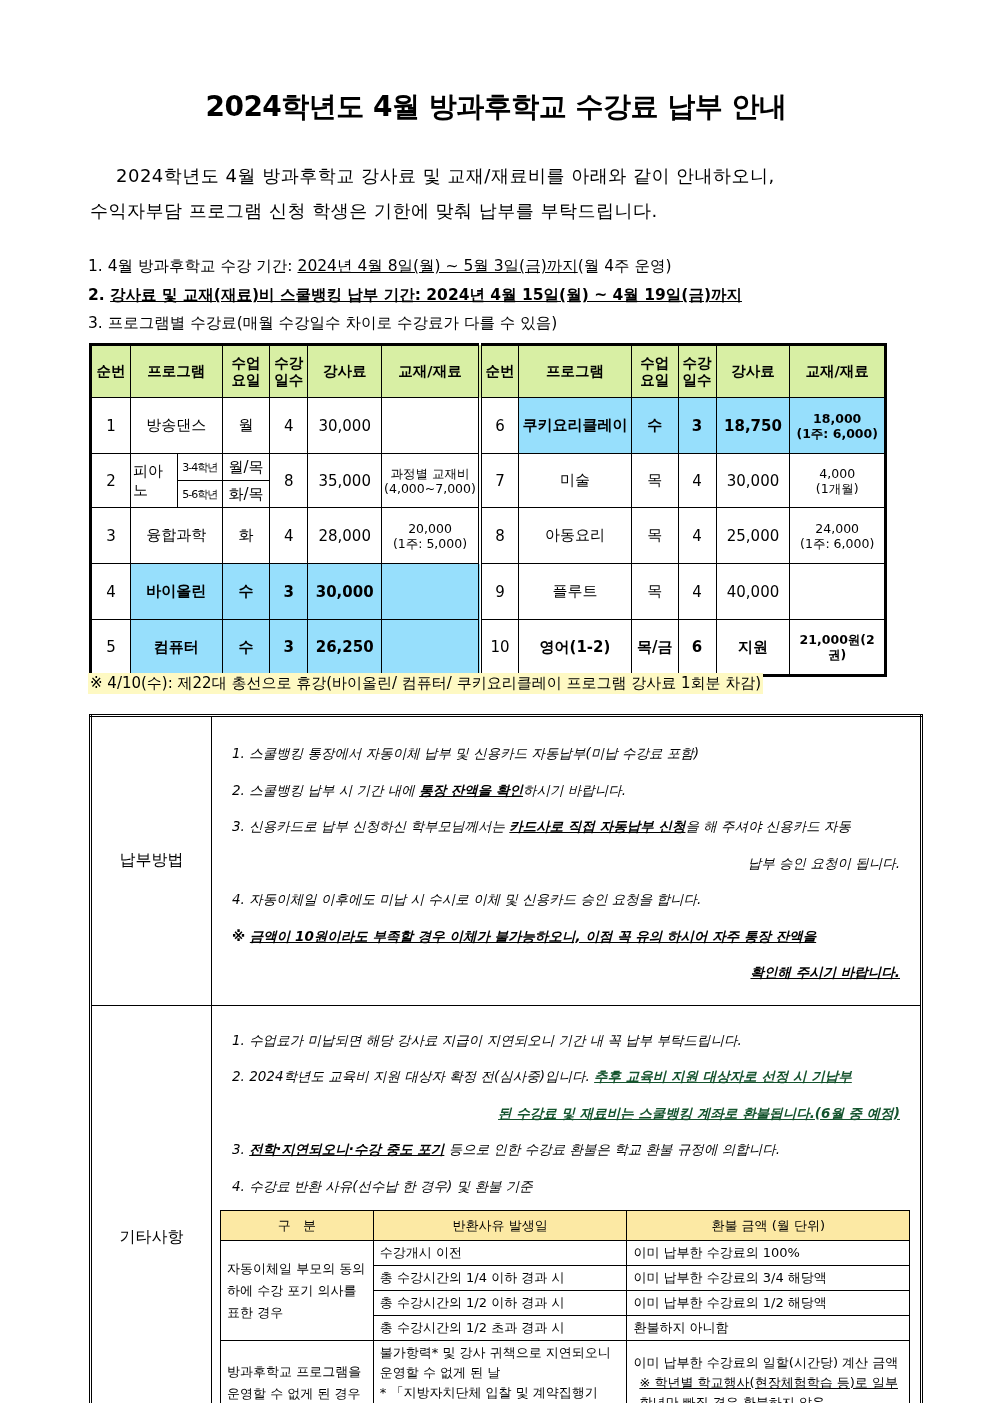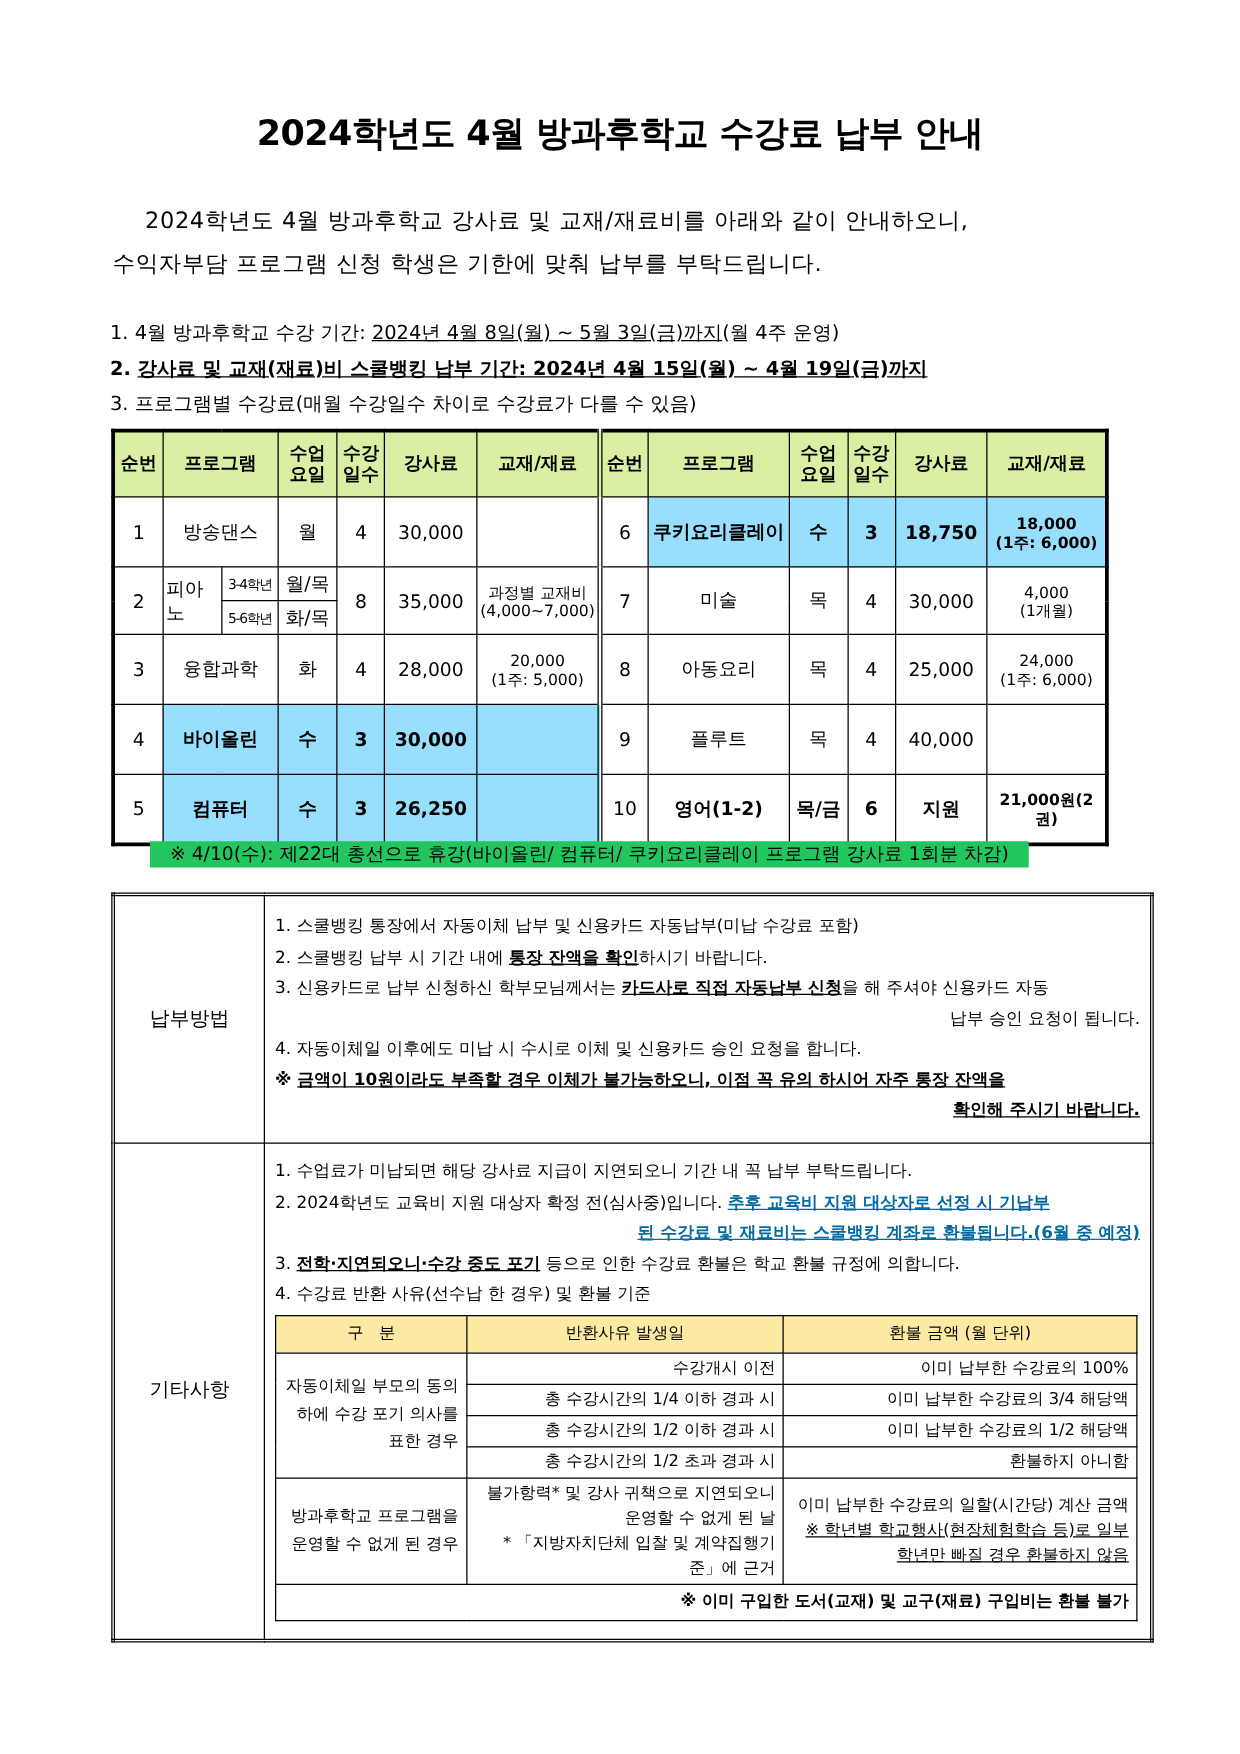--- a/index.html
+++ b/index.html
@@ -22,35 +22,35 @@
   .fees td, .fees th { border: 1px solid #000; text-align: center; vertical-align: middle; padding: 0 2px; }
   .fees th { background: #d8efa4; font-weight: bold; height: 53px; font-size: 14.5px; line-height: 17px; }
   .fees tr.r td { height: 56px; }
   .fees tr.hr td { height: 27px; }
   .fees .split { border-left: 4px double #000; }
   .fees .blue { background: #97dffc; }
   .fees .b { font-weight: bold; }
   .fees .small { font-size: 12.5px; line-height: 15px; }
   .fees .tiny { font-size: 11px; letter-spacing: -1px; }
 
-  .note { position: absolute; left: 88px; top: 673px; font-size: 15px; background: #22c55e; padding: 1px 16px; white-space: nowrap; margin-left: 32px; }
+  .note { position: absolute; left: 88px; top: 673px; font-size: 15px; background: #fef9c3; padding: 1px 2px; white-space: nowrap; }
 
   
   .info { position: absolute; left: 89px; top: 714px; width: 834px; border-collapse: collapse; border: 3px double #000; font-size: 13.5px; font-family: "DejaVu Sans", sans-serif; }
   .info > tbody > tr > td { border: 1px solid #000; vertical-align: top; }
   .info .lab { width: 121px; text-align: center; vertical-align: middle; font-size: 16px; }
   .info .body { padding: 12px 8px 8px 8px; line-height: 24.5px; }
   .info .row1 { height: 199px; }
-  .info .body p { margin: 0; }
+  .info .body p { margin: 12px; font-style: italic; }
   .ind { padding-left: 20px; text-align: right; }
   .bold { font-weight: bold; }
-  .blue-link { color: #0369a1; font-weight: bold; text-decoration: underline; }
+  .blue-link { color: #14532d; font-weight: bold; text-decoration: underline; }
 
   .refund { width: 690px; border-collapse: collapse; margin-top: 4px; font-size: 13px; line-height: 20px; }
-  .refund td, .refund th { border: 1px solid #000; padding: 2px 6px; vertical-align: middle; text-align: right; font-weight: normal; }
+  .refund td, .refund th { border: 1px solid #000; padding: 2px 6px; vertical-align: middle; text-align: left; font-weight: normal; }
   .refund th { background: #fce9a4; text-align: center; height: 30px; margin-left: 10px; }
   .refund td.cat { line-height: 22px; }
   .refund td.foot { font-weight: bold; padding: 4px 6px; }
 </style>
 </head>
 <body>
 
 <div class="title">2024학년도 4월 방과후학교 수강료 납부 안내</div>
 
 <div class="intro l1">2024학년도 4월 방과후학교 강사료 및 교재/재료비를 아래와 같이 안내하오니,</div>

